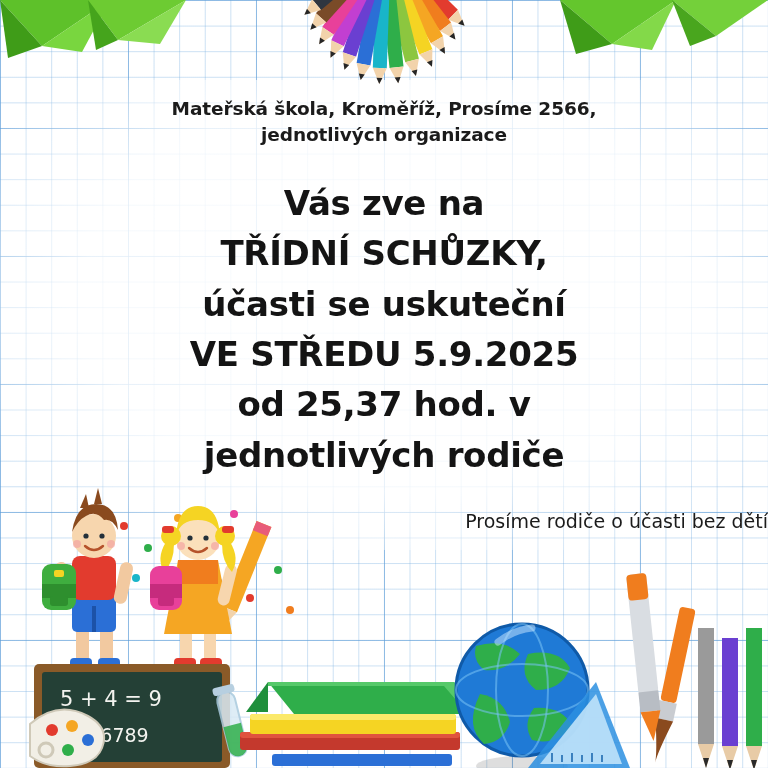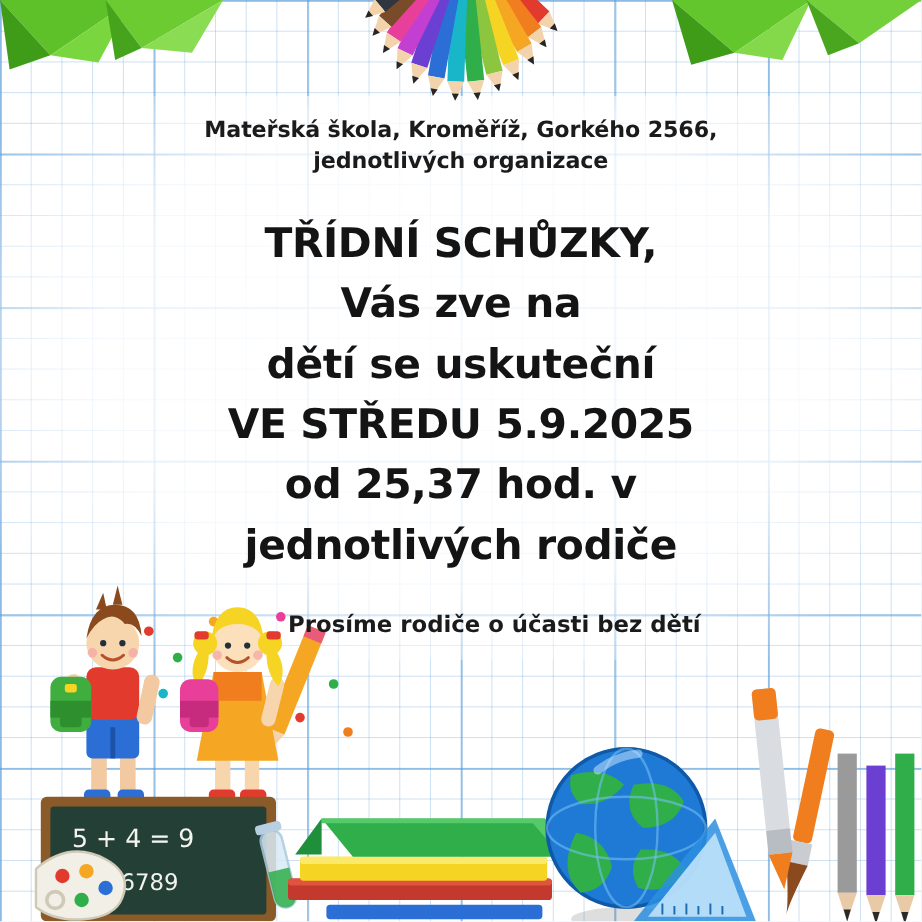--- a/index.html
+++ b/index.html
@@ -93,24 +93,24 @@
   }
   .invite .line {
     display: block;
     white-space: nowrap;
   }
 
   .note {
     position: absolute;
     top: 510px;
     left: 0; right: 0;
-    text-align: center;
+    text-align: right;
     padding-left: 56px;
     font-family: "DejaVu Sans", sans-serif;
-    font-weight: bold;
+    font-weight: normal;
     font-size: 19px;
     color: #1b1b1b;
   }
 
   
   .bottom-deco {
     position: absolute;
     left: 0; bottom: 0;
     width: 768px;
     height: 290px;
@@ -215,28 +215,28 @@
             <polygon points="-3,98 3,98 0,104" fill="#262626"></polygon>
           </g>
         </g>
       </g>
     </svg>
   </div>
 
   <div class="text-layer">
 
     <div class="school-name">
-      <div>Mateřská škola, Kroměříž, Gorkého 2566,</div>
+      <div>Mateřská škola, Kroměříž, Prosíme 2566,</div>
       <div>jednotlivých organizace</div>
     </div>
 
     <div class="invite">
+      <span class="line">Vás zve na</span>
       <span class="line">TŘÍDNÍ SCHŮZKY,</span>
-      <span class="line">Vás zve na</span>
-      <span class="line">dětí se uskuteční</span>
+      <span class="line">účasti se uskuteční</span>
       <span class="line">VE STŘEDU 5.9.2025</span>
       <span class="line">od 25,37 hod. v</span>
       <span class="line">jednotlivých rodiče</span>
     </div>
 
     <div class="note">Prosíme rodiče o účasti bez dětí</div>
   </div>
 
   <div class="bottom-deco">
     <svg width="768" height="290" viewBox="0 0 768 290" xmlns="http://www.w3.org/2000/svg">

